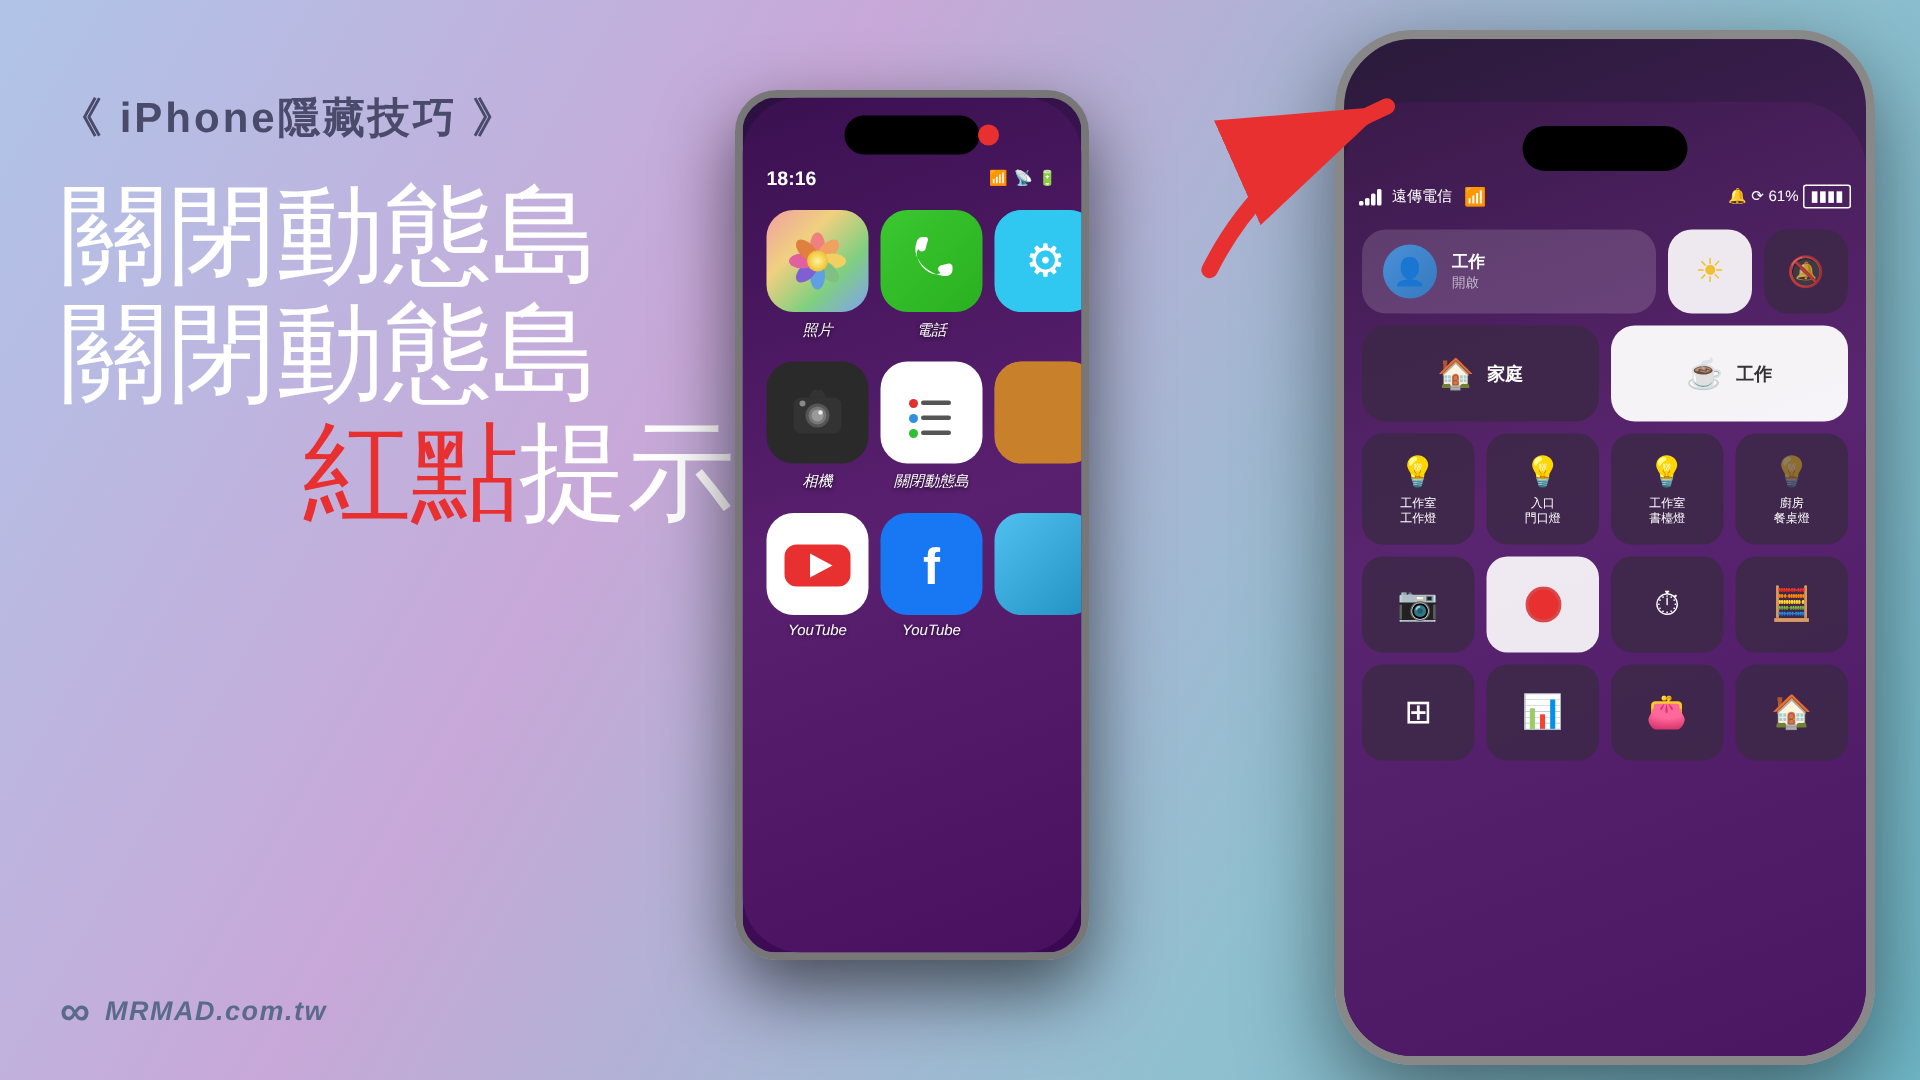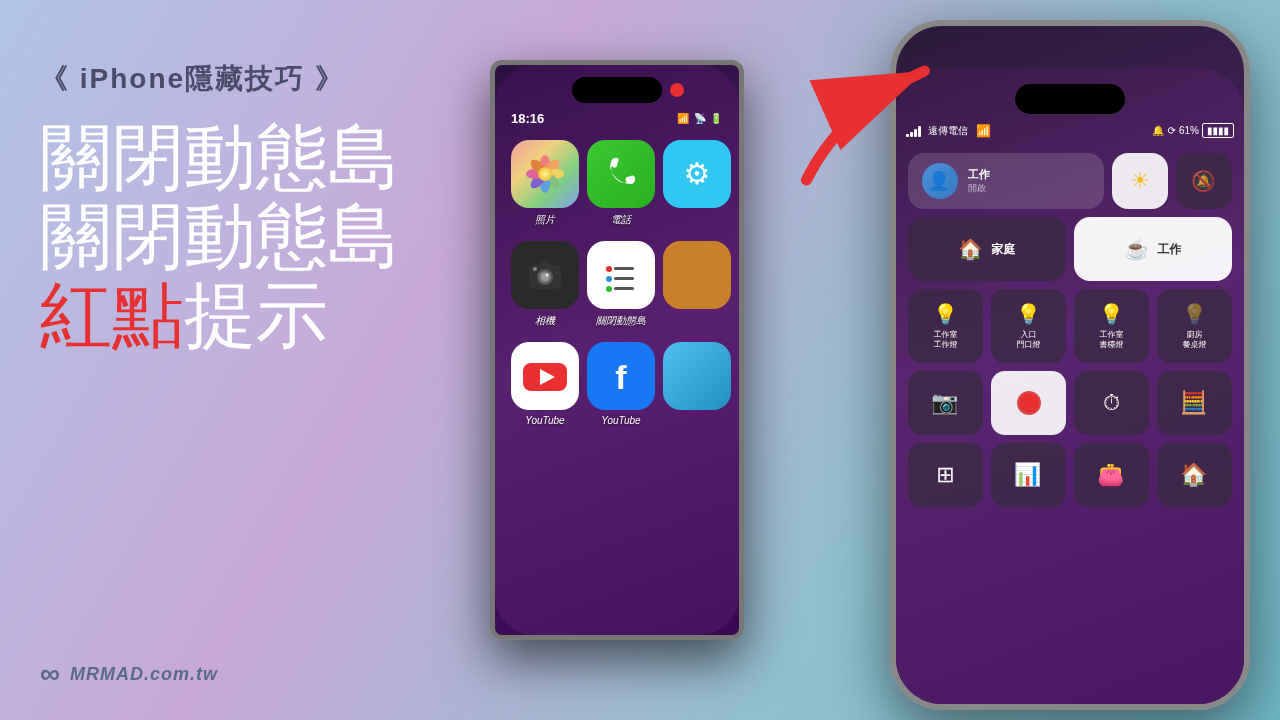--- a/index.html
+++ b/index.html
@@ -37,21 +37,21 @@
 
     .main-title {
       font-size: 72px;
       font-weight: 400;
       line-height: 1.1;
       margin-bottom: 22px;
     }
 
     .title-line1 { color: white; display: block; }
     .title-line2 { color: white; display: block; }
-    .title-line3 { display: block; }
+    .title-line3 { display: block; text-align: right; }
     .title-line3 .red { color: #e83030; }
     .title-line3 .white { color: white; }
 
     .logo-area {
       position: absolute;
       bottom: 30px;
       left: 40px;
       display: flex;
       align-items: center;
       gap: 10px;
@@ -312,24 +312,24 @@
       height: 64px;
       font-size: 22px;
       color: white;
     }
 
     
     .phone-front {
       position: absolute;
       left: 30px;
       top: 60px;
-      width: 254px;
+      width: 236px;
       height: 580px;
       background: linear-gradient(160deg, #2a1040 0%, #4a1860 40%, #3a0850 100%);
-      border-radius: 12px;
+      border-radius: 28px;
       border: 5px solid #777;
       box-shadow: 0 20px 50px rgba(0,0,0,0.6);
       overflow: hidden;
       z-index: 2;
     }
 
     .phone-front-inner {
       width: 100%;
       height: 100%;
       background: linear-gradient(160deg, #3a1050 0%, #5a2070 50%, #4a1060 100%);

